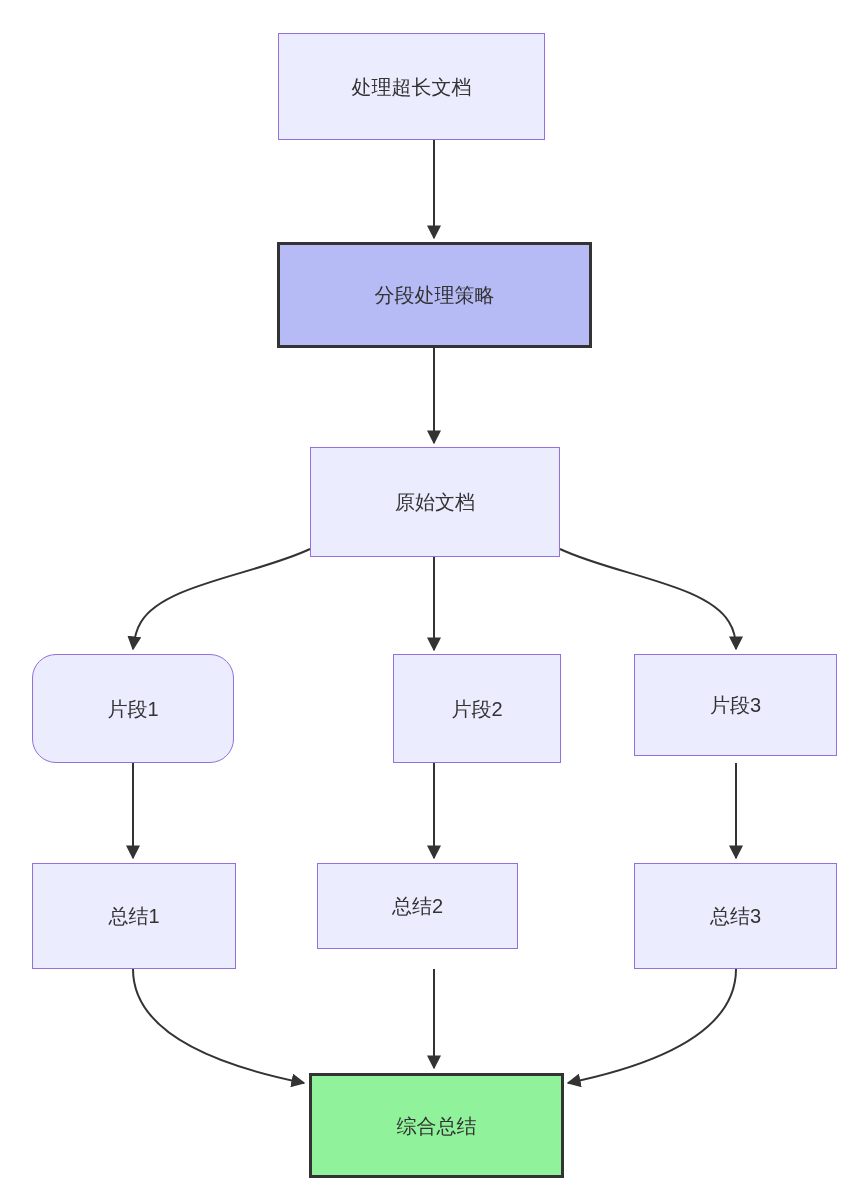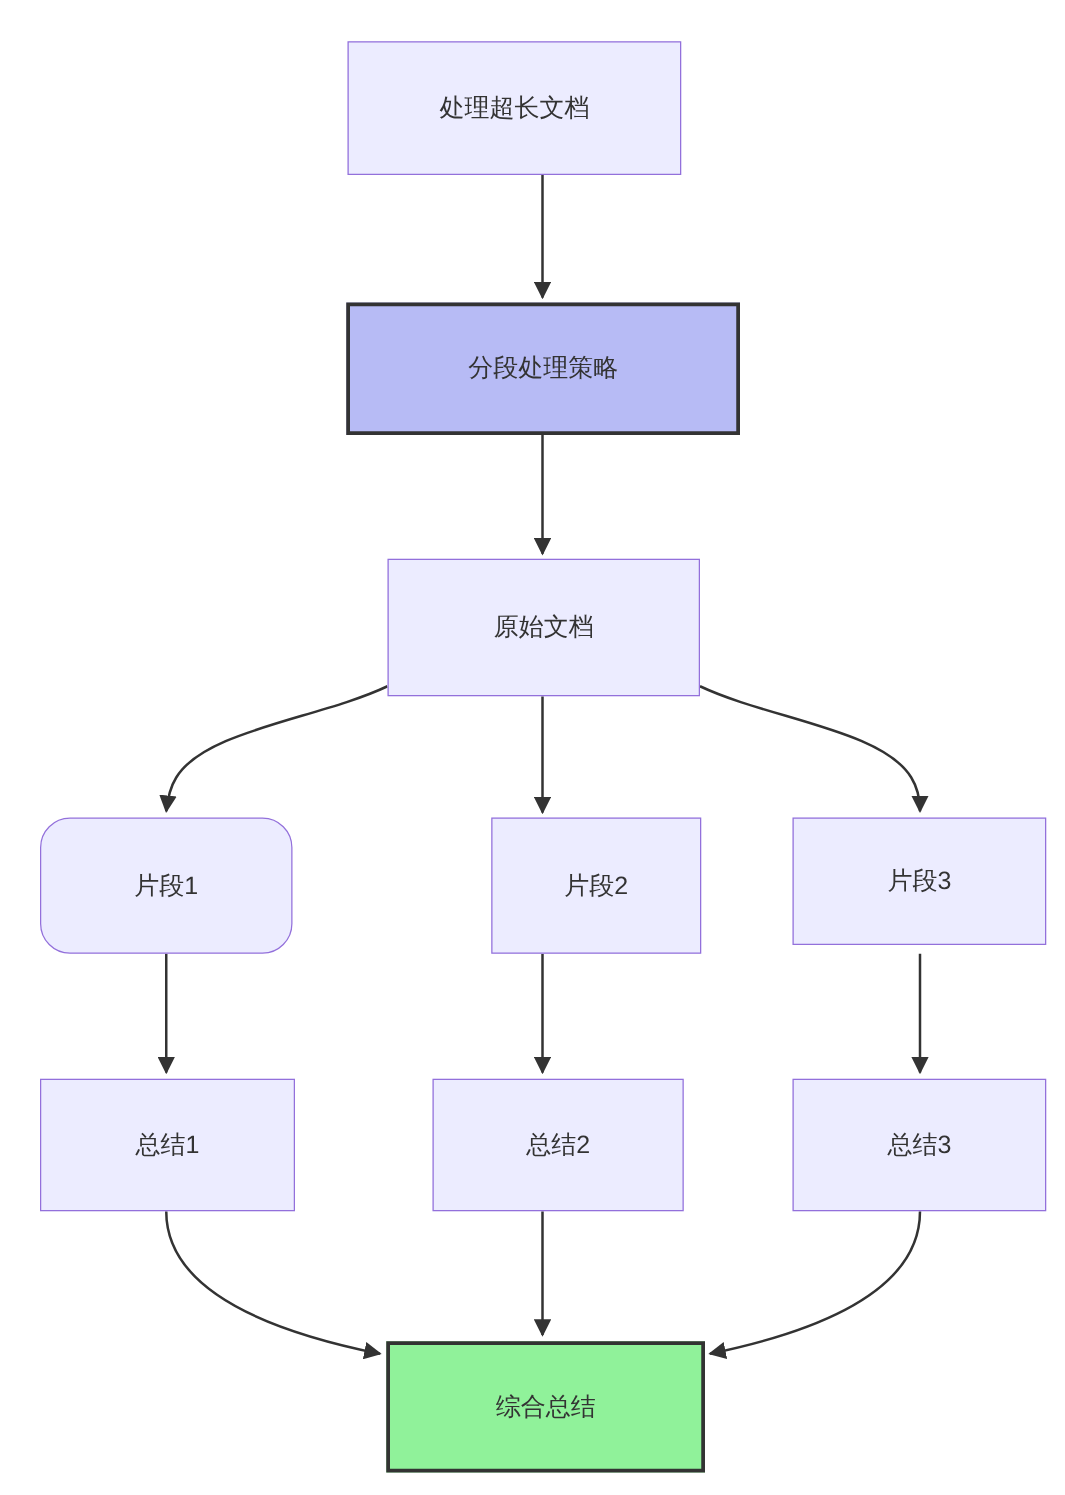--- a/index.html
+++ b/index.html
@@ -98,21 +98,21 @@
   </div>
 
   <div class="node" style="left:634px; top:654px; width:203px; height:102px;">
     <span>片段3</span>
   </div>
 
   <div class="node" style="left:32px; top:863px; width:204px; height:106px;">
     <span>总结1</span>
   </div>
 
-  <div class="node" style="left:346px; top:863px; width:201px; height:106px;">
+  <div class="node" style="left:317px; top:863px; width:201px; height:86px;">
     <span>总结2</span>
   </div>
 
   <div class="node" style="left:634px; top:863px; width:203px; height:106px;">
     <span>总结3</span>
   </div>
 
   <div class="node node--success" style="left:309px; top:1073px; width:255px; height:105px;">
     <span>综合总结</span>
   </div>

